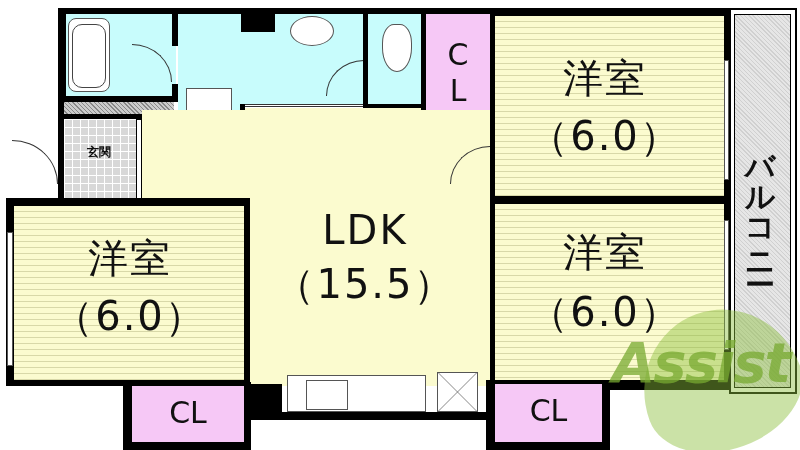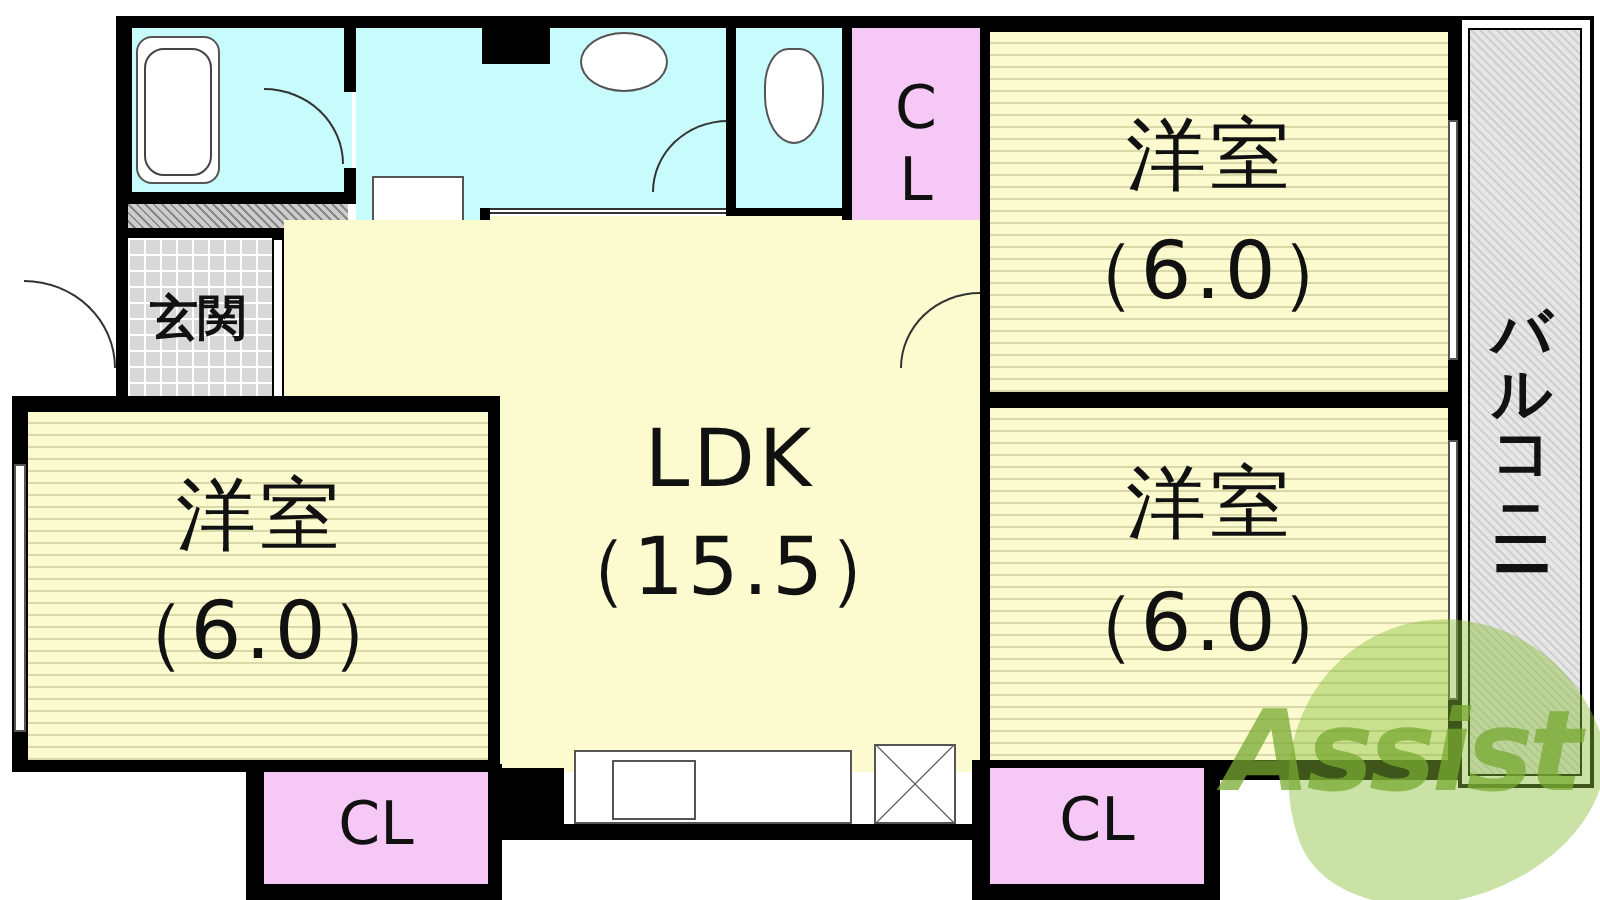--- a/index.html
+++ b/index.html
@@ -50,21 +50,21 @@
 <div class="abs wet" style="left:368px;top:14px;width:54px;height:90px;"></div>
 <div class="abs fixture" style="left:382px;top:24px;width:30px;height:48px;border-radius:40% 40% 50% 50%;"></div>
 <div class="abs wall" style="left:363px;top:104px;width:64px;height:5px;"></div>
 
 <div class="abs wall" style="left:421px;top:8px;width:76px;height:132px;"></div>
 <div class="abs cl" style="left:426px;top:14px;width:64px;height:120px;"></div>
 <div class="abs label med" style="left:426px;top:38px;width:64px;font-size:30px;">C</div>
 <div class="abs label med" style="left:426px;top:74px;width:64px;font-size:30px;">L</div>
 
 <div class="abs genkan" style="left:64px;top:119px;width:72px;height:82px;"></div>
-<div class="abs label" style="left:64px;top:146px;width:70px;font-size:24px;font-weight:bold;">玄関</div>
+<div class="abs label" style="left:64px;top:146px;width:70px;font-size:12px;font-weight:bold;">玄関</div>
 <div class="abs" style="left:136px;top:119px;width:6px;height:82px;background:#fff;border:1px solid #000;"></div>
 <div class="abs door" style="left:12px;top:140px;width:46px;height:44px;"></div>
 
 <div class="abs room" style="left:142px;top:110px;width:350px;height:276px;"></div>
 <div class="abs room" style="left:245px;top:108px;width:176px;height:30px;"></div>
 <div class="abs label big" style="left:250px;top:208px;width:230px;">LDK</div>
 <div class="abs label big" style="left:250px;top:262px;width:230px;">（15.5）</div>
 <div class="abs door" style="left:450px;top:146px;width:40px;height:38px;transform:scaleX(-1);"></div>
 <div class="abs wall" style="left:246px;top:384px;width:36px;height:30px;"></div>
 <div class="abs fixture" style="left:287px;top:375px;width:139px;height:37px;"></div>
@@ -96,13 +96,13 @@
 
 <div class="abs wall" style="left:486px;top:380px;width:124px;height:70px;"></div>
 <div class="abs cl" style="left:495px;top:384px;width:107px;height:58px;"></div>
 <div class="abs label" style="left:495px;top:394px;width:107px;font-size:30px;">CL</div>
 
 <div class="abs" style="left:729px;top:8px;width:68px;height:386px;border:2px solid #000;background:#fff;"></div>
 <div class="abs balcony" style="left:734px;top:14px;width:57px;height:374px;border:1px solid #000;"></div>
 <div class="abs label vert" style="left:744px;top:100px;height:200px;font-weight:bold;">バルコニー</div>
 
 <div class="abs" style="left:640px;top:310px;width:160px;height:140px;border-radius:50% 50% 50% 50%/60% 60% 40% 40%;background:rgba(140,191,60,0.45);transform:rotate(-20deg);"></div>
-<div class="abs" style="left:612px;top:344px;font-size:56px;font-weight:bold;font-style:italic;color:rgba(120,170,50,0.75);letter-spacing:-2px;">Assist</div>
+<div class="abs" style="left:612px;top:330px;font-size:56px;font-weight:bold;font-style:italic;color:rgba(120,170,50,0.75);letter-spacing:-2px;">Assist</div>
 
 </body></html>

